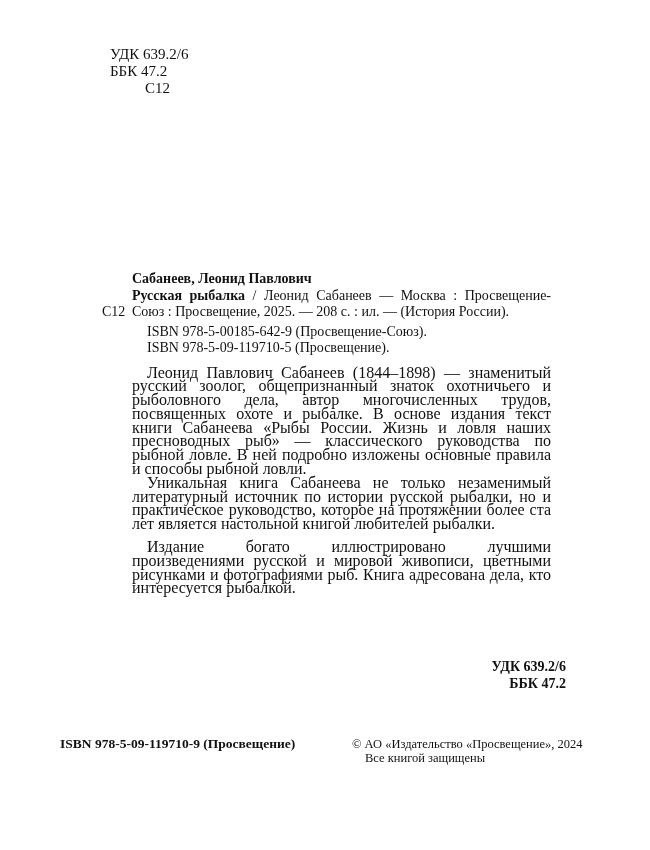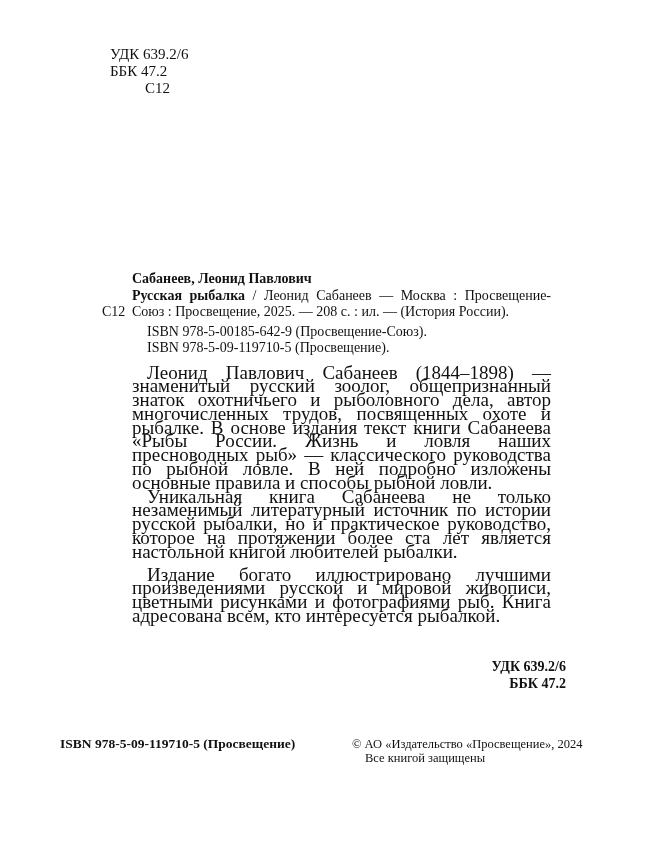--- a/index.html
+++ b/index.html
@@ -58,21 +58,21 @@
   }
   .isbn {
     margin-left: 15px;
   }
   .isbn-first {
     margin-top: 3px;
   }
 
   .annotation {
     margin-top: 9px;
-    font-size: 19px;
+    font-size: 16px;
     line-height: 13.8px;
     text-align: justify;
   }
   .annotation p {
     margin: 0;
     text-indent: 15px;
   }
   .annotation p.spaced {
     margin-top: 9px;
   }
@@ -124,31 +124,31 @@
     <div class="bib">
       <span class="margin-code">С12</span>
       <span class="book-title">Русская рыбалка</span><span> / Леонид Сабанеев — Москва : Просвещение-Союз : Просвещение, 2025. — 208 с. : ил. — (История России).</span>
     </div>
     <div class="isbn isbn-first">ISBN 978-5-00185-642-9 (Просвещение-Союз).</div>
     <div class="isbn">ISBN 978-5-09-119710-5 (Просвещение).</div>
 
     <div class="annotation">
       <p>Леонид Павлович Сабанеев (1844–1898) — знаменитый русский зоолог, общепризнанный знаток охотничьего и рыболовного дела, автор многочисленных трудов, посвященных охоте и рыбалке. В основе издания текст книги Сабанеева «Рыбы России. Жизнь и ловля наших пресноводных рыб» — классического руководства по рыбной ловле. В ней подробно изложены основные правила и способы рыбной ловли.</p>
       <p>Уникальная книга Сабанеева не только незаменимый литературный источник по истории русской рыбалки, но и практическое руководство, которое на протяжении более ста лет является настольной книгой любителей рыбалки.</p>
-      <p class="spaced">Издание богато иллюстрировано лучшими произведениями русской и мировой живописи, цветными рисунками и фотографиями рыб. Книга адресована всем, кто интересуется рыбалкой.</p>
+      <p class="spaced">Издание богато иллюстрировано лучшими произведениями русской и мировой живописи, цветными рисунками и фотографиями рыб. Книга адресована дела, кто интересуется рыбалкой.</p>
     </div>
   </div>
 
   <div class="right-class">
     <div>УДК 639.2/6</div>
     <div>ББК 47.2</div>
   </div>
 
   <div class="footer-left">
-    <div>ISBN 978-5-09-119710-5 (Просвещение)</div>
+    <div>ISBN 978-5-09-119710-9 (Просвещение)</div>
   </div>
 
   <div class="footer-right">
     <div>© АО «Издательство «Просвещение», 2024</div>
     <div class="ind">Все книгой защищены</div>
   </div>
 
 </div>
 
 </body></html>

